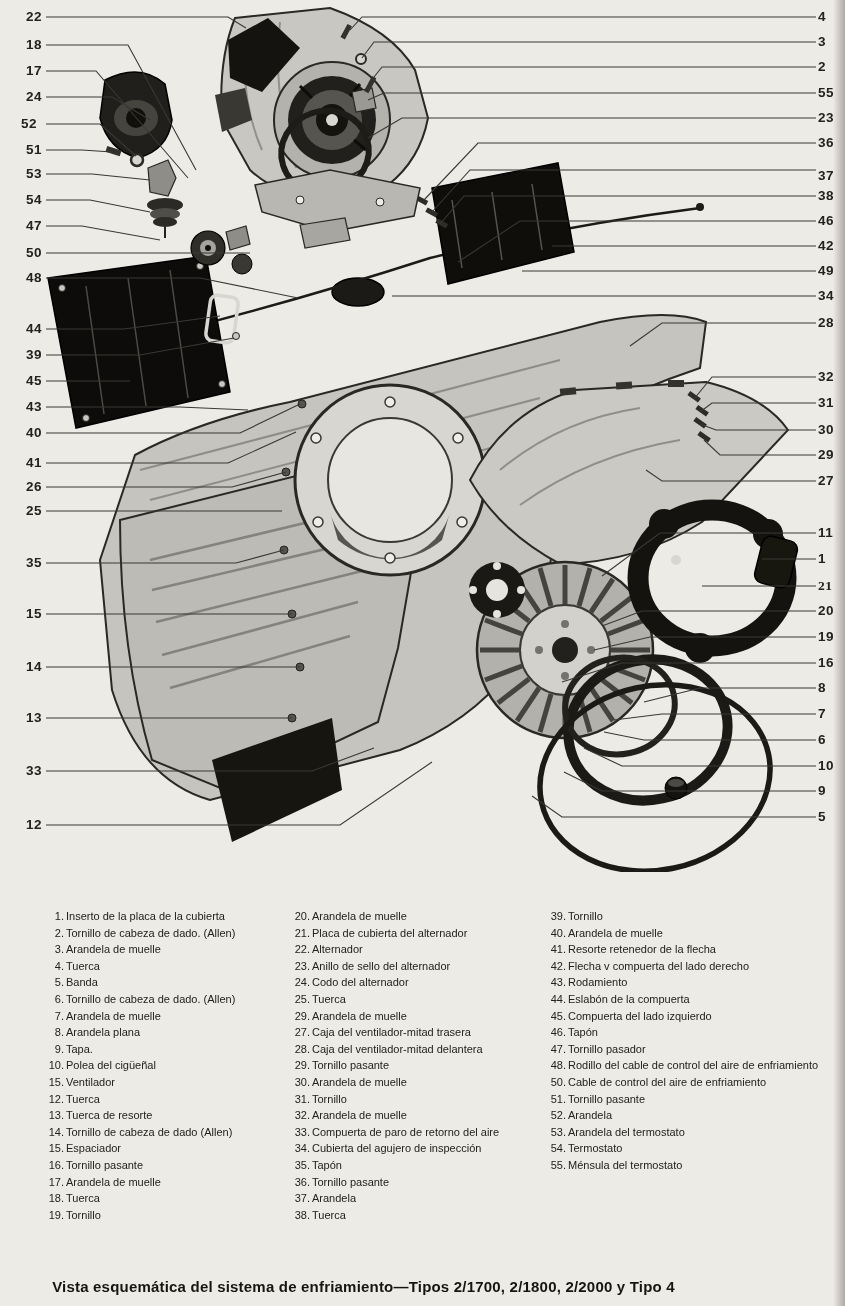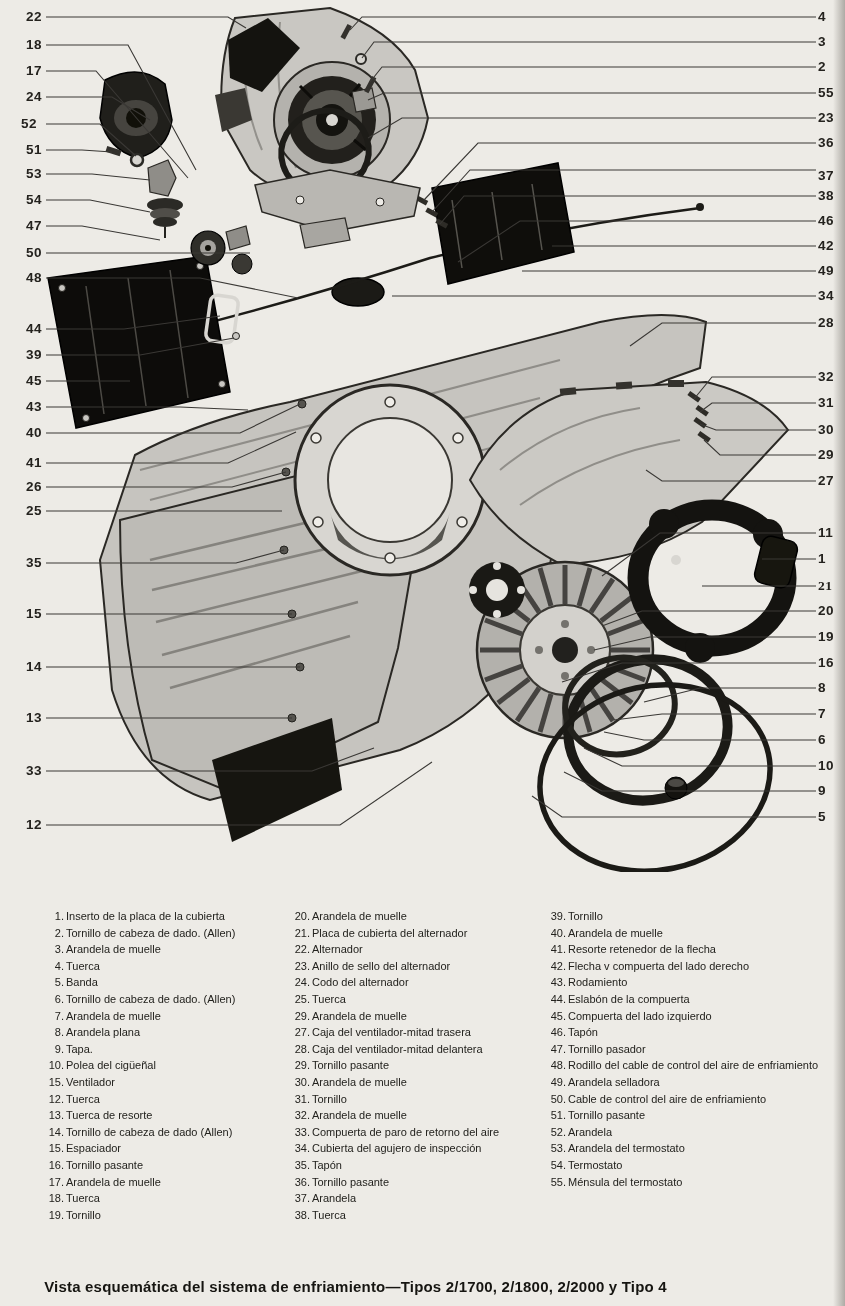--- a/index.html
+++ b/index.html
@@ -23,21 +23,21 @@
   .callout.right{left:818px;width:26px;text-align:left;}
   #parts{position:absolute;top:908px;left:0;width:845px;height:330px;font-size:11px;}
   .col{position:absolute;top:0;}
   .col1{left:38px;width:240px;}
   .col2{left:284px;width:248px;}
   .col3{left:540px;width:300px;}
   .prow{display:flex;height:16.6px;line-height:16.6px;}
   .pnum{width:26px;text-align:right;flex:0 0 26px;color:#23221e;}
   .plbl{margin-left:2px;color:#23221e;white-space:nowrap;}
   #caption{
-    position:absolute;top:1278px;left:8px;width:695px;text-align:center;
+    position:absolute;top:1278px;left:16px;width:695px;text-align:center;
     font-size:15px;font-weight:700;color:#161511;letter-spacing:.2px;
   }
 </style>
 </head>
 <body>
 
 <div id="page">
 
   <div id="diagram">
 
@@ -523,24 +523,20 @@
         </div>
         <div class="prow">
           <span class="pnum">47.</span>
           <span class="plbl">Tornillo pasador</span>
         </div>
         <div class="prow">
           <span class="pnum">48.</span>
           <span class="plbl">Rodillo del cable de control del aire de enfriamiento</span>
         </div>
         <div class="prow">
-          <span class="pnum">49.</span>
-          <span class="plbl">Arandela selladora</span>
-        </div>
-        <div class="prow">
           <span class="pnum">50.</span>
           <span class="plbl">Cable de control del aire de enfriamiento</span>
         </div>
         <div class="prow">
           <span class="pnum">51.</span>
           <span class="plbl">Tornillo pasante</span>
         </div>
         <div class="prow">
           <span class="pnum">52.</span>
           <span class="plbl">Arandela</span>

